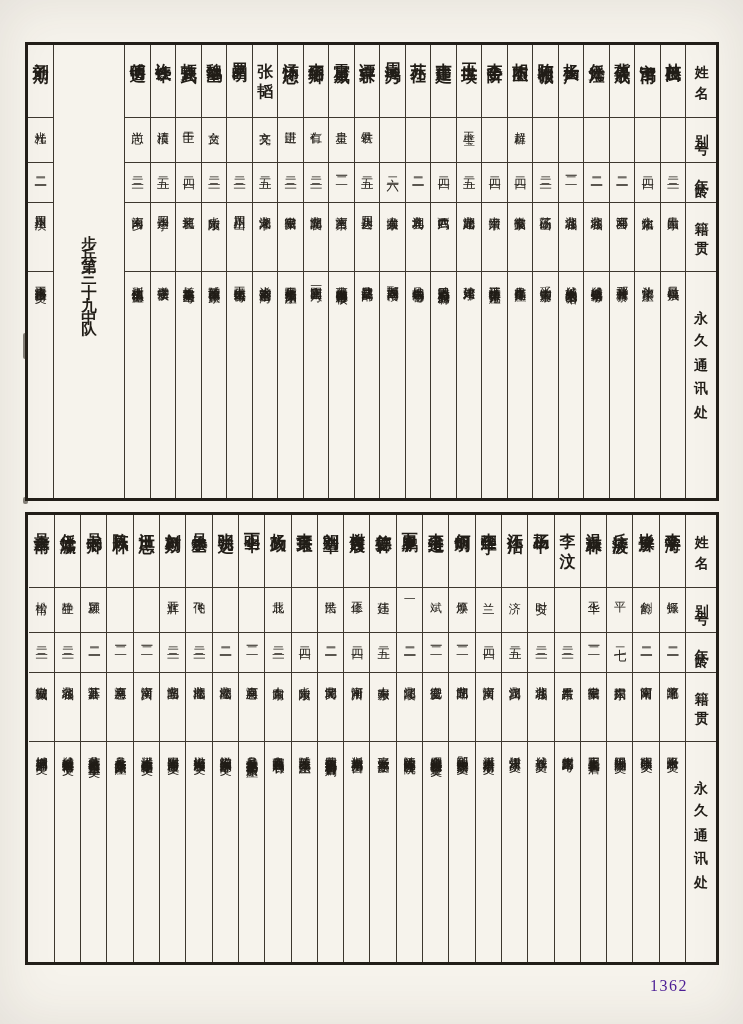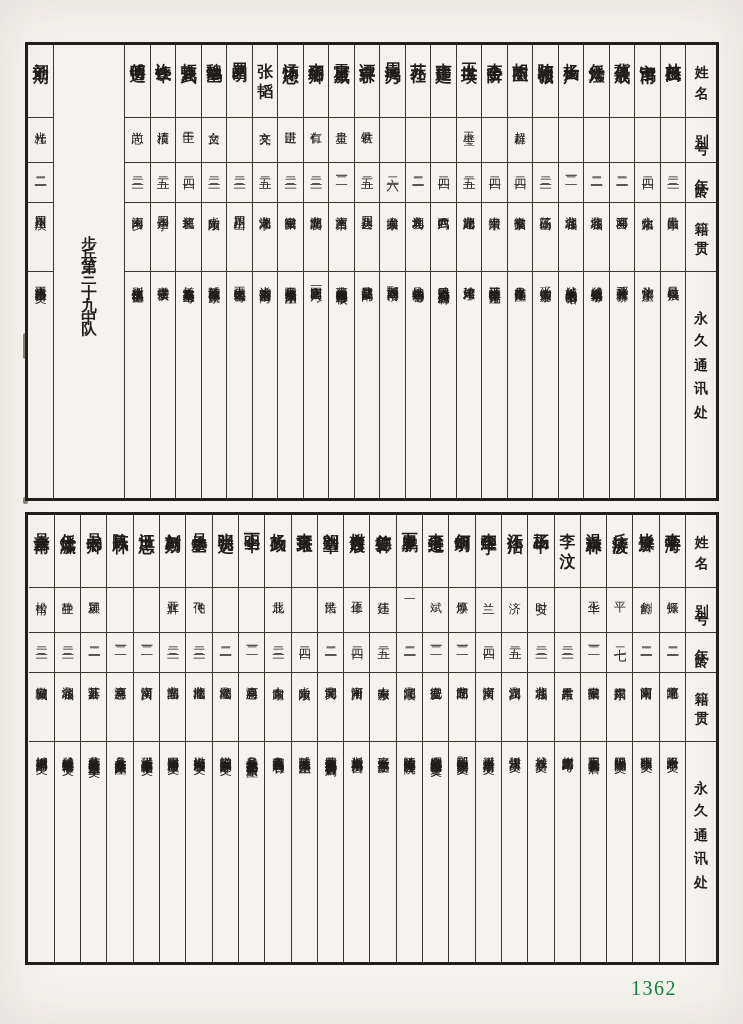--- a/index.html
+++ b/index.html
@@ -58,22 +58,22 @@
   .cell-address .vtext{font-size:12px;padding-top:5px;line-height:1.08;letter-spacing:.05em;max-height:215px;}
   .cell-unit .vtext{font-size:15.5px;font-weight:700;letter-spacing:.8em;padding-top:0;}
   
   .col-header .vtext{font-weight:700;font-size:14px;}
   .hl-name .vtext{letter-spacing:1.5em;padding-top:9px;}
   .hl-alias .vtext{letter-spacing:.55em;padding-top:5px;}
   .hl-age .vtext{letter-spacing:.3em;padding-top:5px;}
   .hl-native .vtext{letter-spacing:1.35em;padding-top:8px;}
   .hl-address .vtext{letter-spacing:1.7em;padding-top:26px;}
   .page-number{
-    position:absolute;right:66px;top:977px;
-    font-size:20px;letter-spacing:1.5px;color:#15803d;
+    position:absolute;right:55px;top:977px;
+    font-size:16px;letter-spacing:1.5px;color:#4c1d95;
   }
   
   .smudge{position:absolute;background:rgba(40,34,25,.55);border-radius:2px;}
   .smudge-1{left:23px;top:333px;width:4px;height:26px;}
   .smudge-2{left:23px;top:497px;width:5px;height:7px;}
 </style>
 </head>
 <body>
 
 <div class="page">

